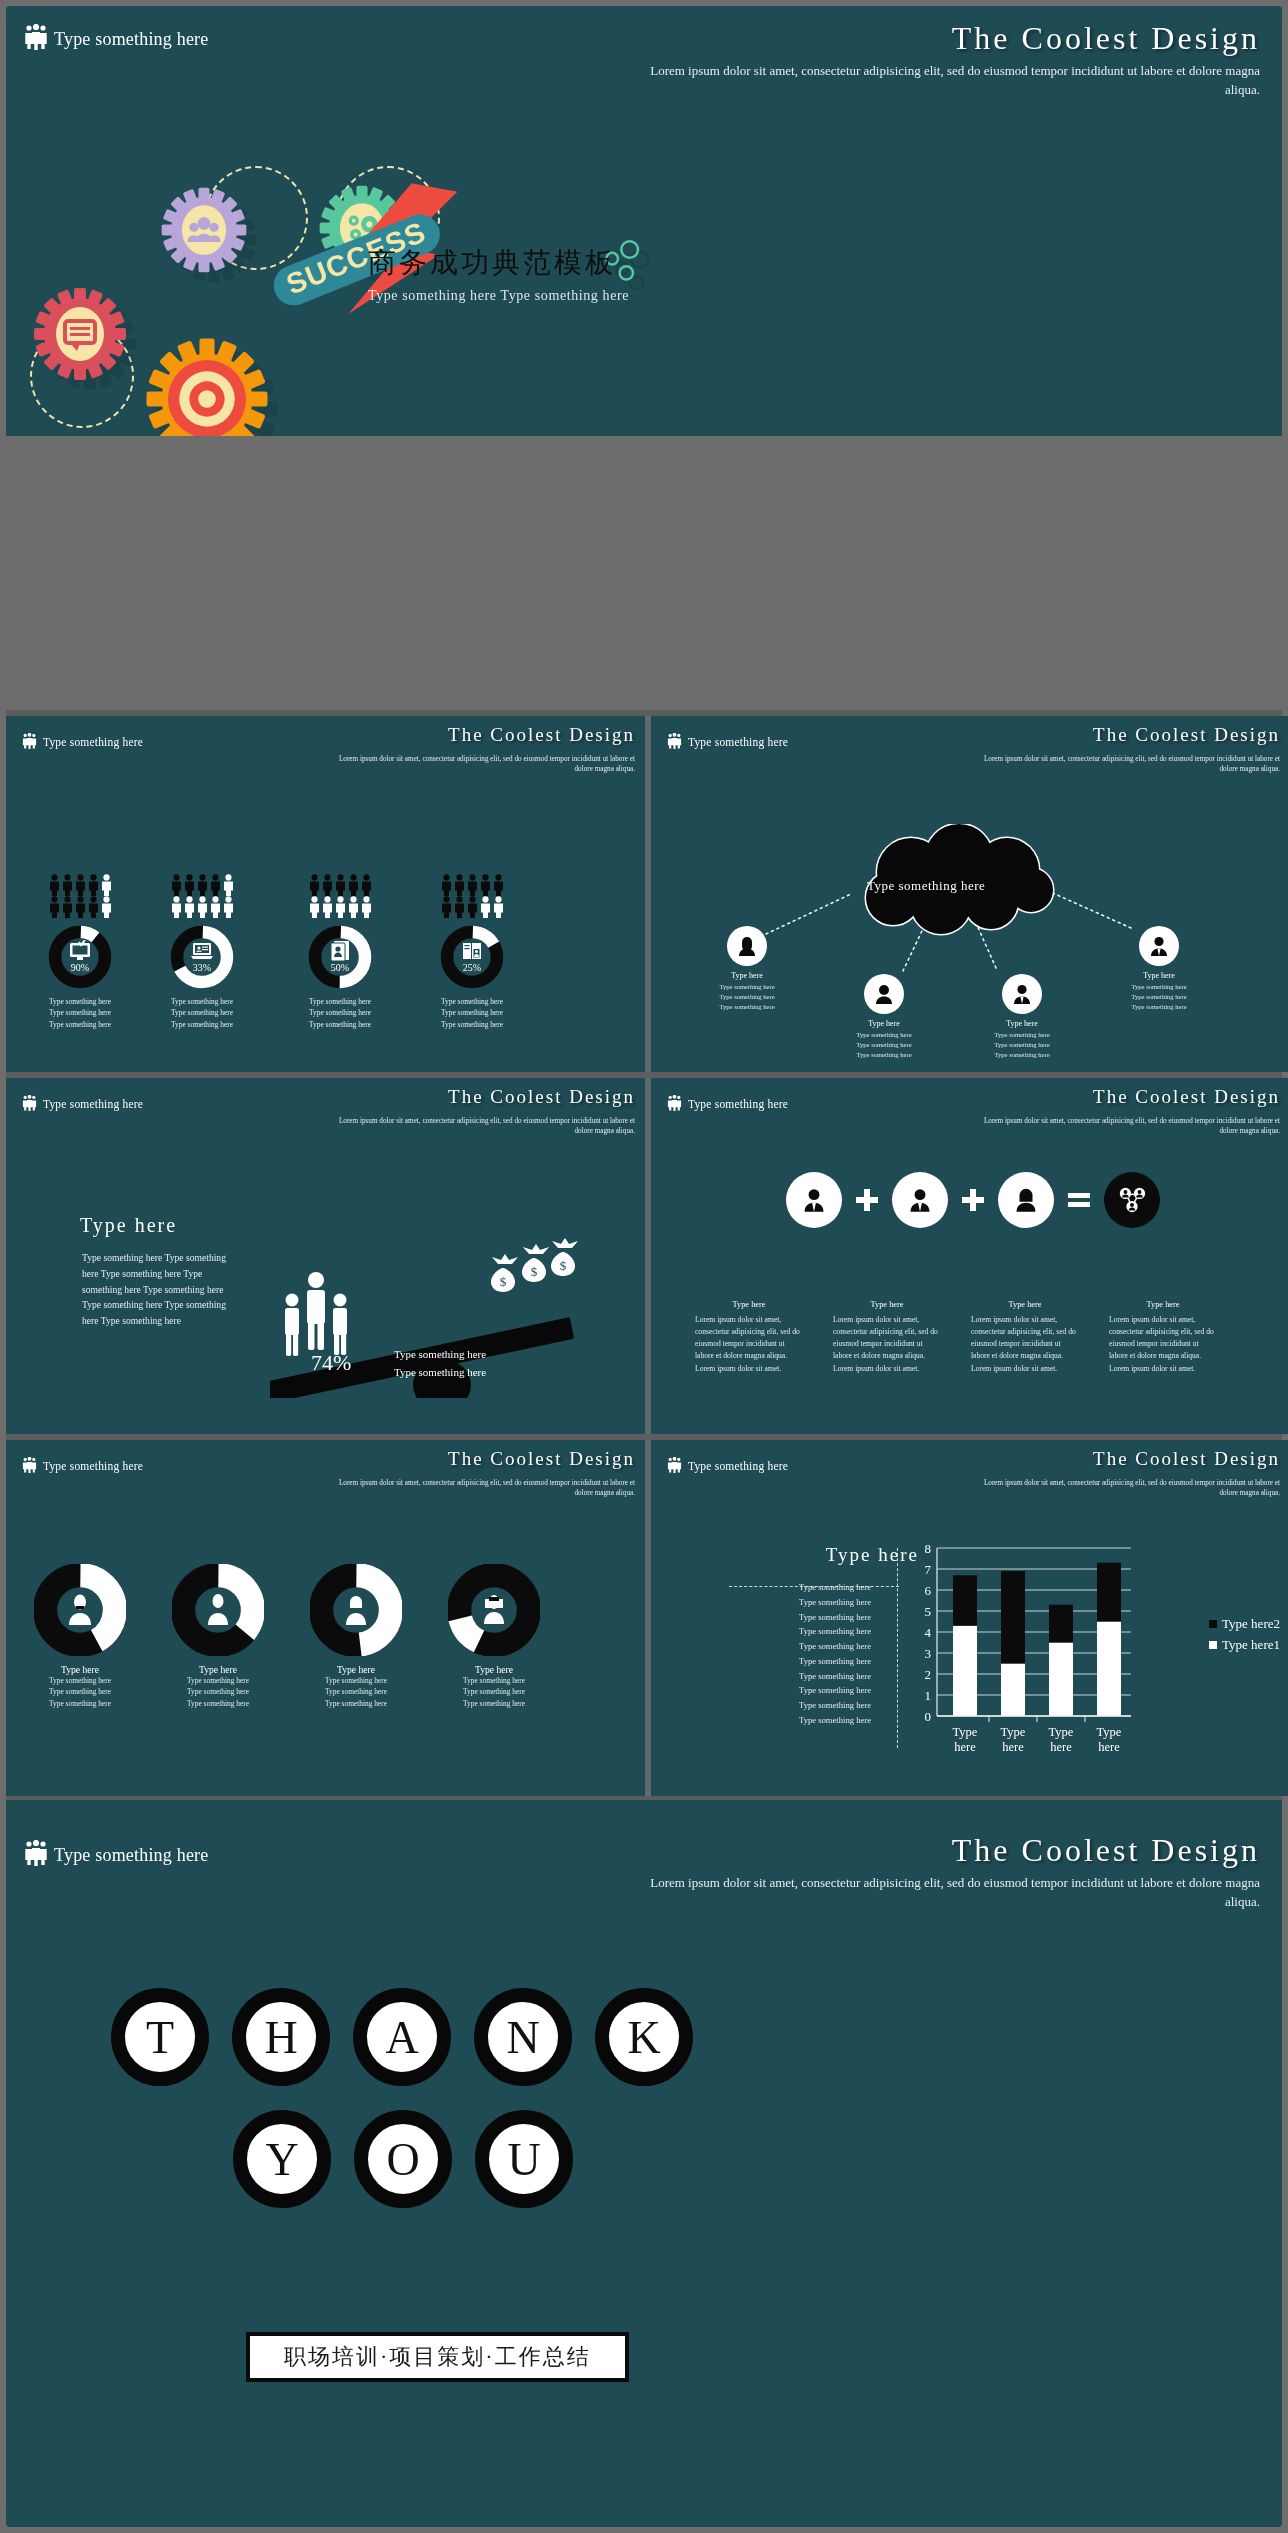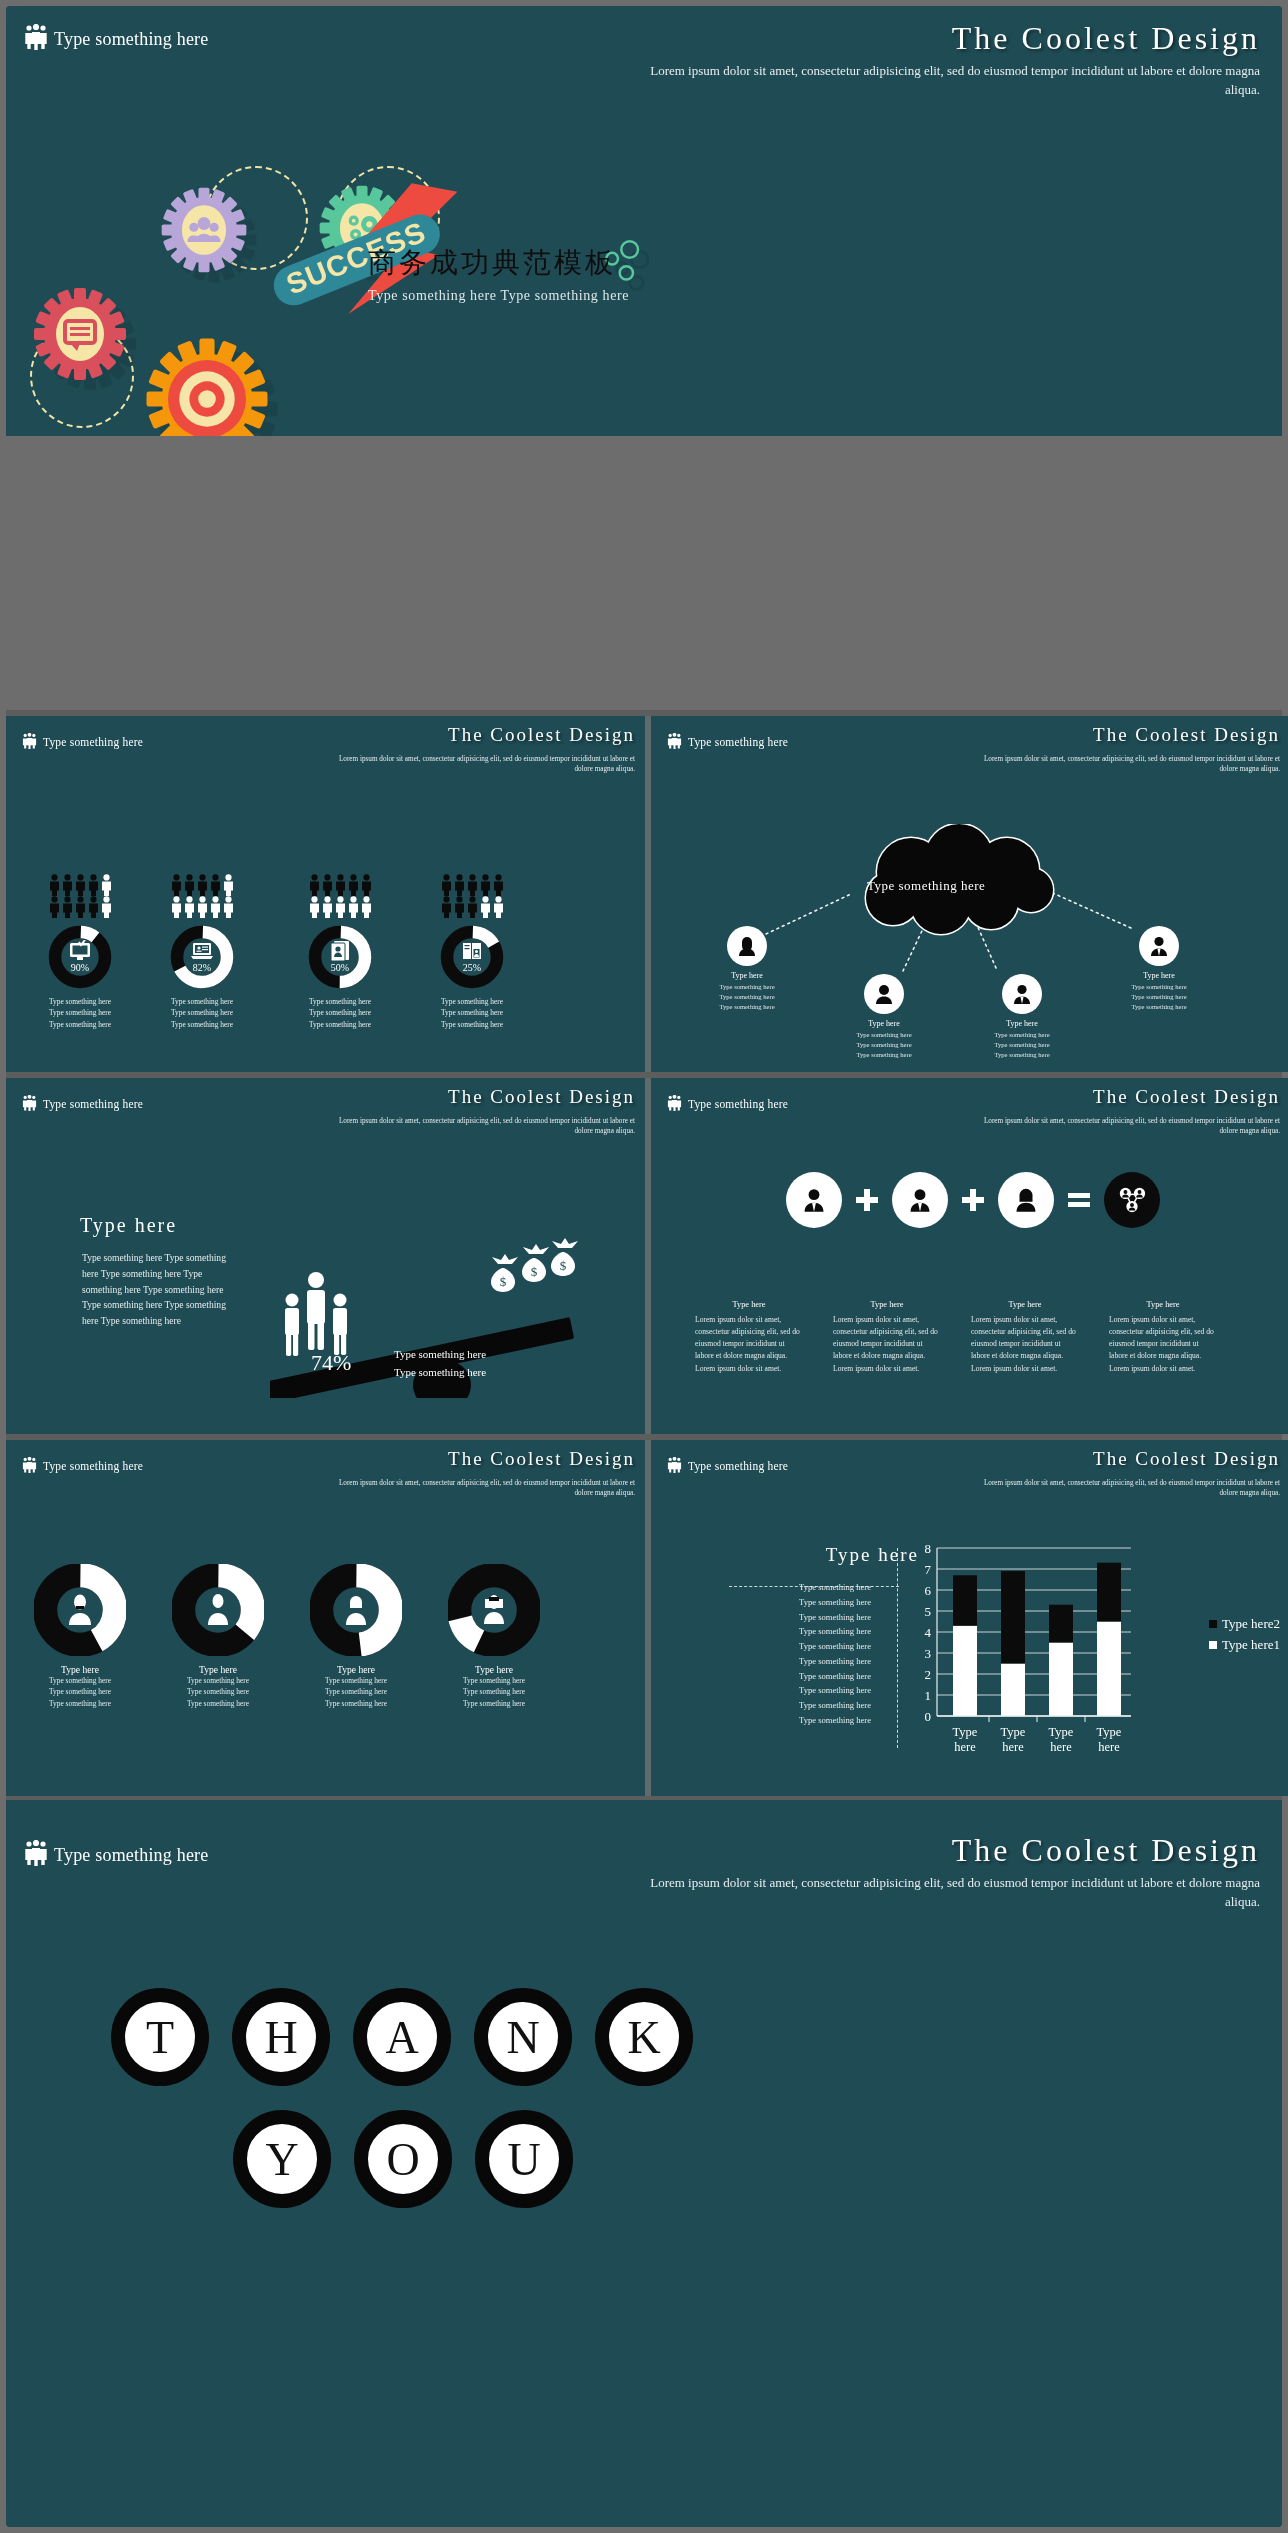--- a/index.html
+++ b/index.html
@@ -497,21 +497,21 @@
           <svg width="24" height="20" viewBox="0 0 24 20">
             <rect x="3" y="2" width="18" height="12" rx="1" fill="#fff"></rect>
             <rect x="5" y="4" width="14" height="8" fill="#1f4b54"></rect>
             <circle cx="9" cy="7" r="1.6" fill="#fff"></circle>
               <rect x="12" y="5.5" width="6" height="1.2" fill="#fff"></rect>
             <rect x="12" y="8" width="6" height="1.2" fill="#fff"></rect>
               <rect x="6.5" y="9.6" width="5" height="1.2" fill="#fff"></rect>
             <path d="M1 15h22l-2 3H3z" fill="#fff"></path>
           </svg>
         </span>
-        <div class="pct">82%</div>
+        <div class="pct">33%</div>
       </div>
       <div class="capt" style="white-space:pre-line;">Type something here
 Type something here
 Type something here</div>
     </div>
 
     <div class="pcol" style="left:274px;top:158px;">
       <div class="ppl">
         <div class="prow">
           <svg width="11" height="22" viewBox="0 0 11 22">
@@ -1133,14 +1133,15 @@
       <div class="tycircle">K</div>
     </div>
 
     <div class="tyrow" style="left:227px;top:310px;gap:23px;">
       <div class="tycircle">Y</div>
       <div class="tycircle">O</div>
       <div class="tycircle">U</div>
     </div>
   </section>
 
+  <div class="tagline">职场培训·项目策划·工作总结</div>
 
 </div>
 
 </body></html>

